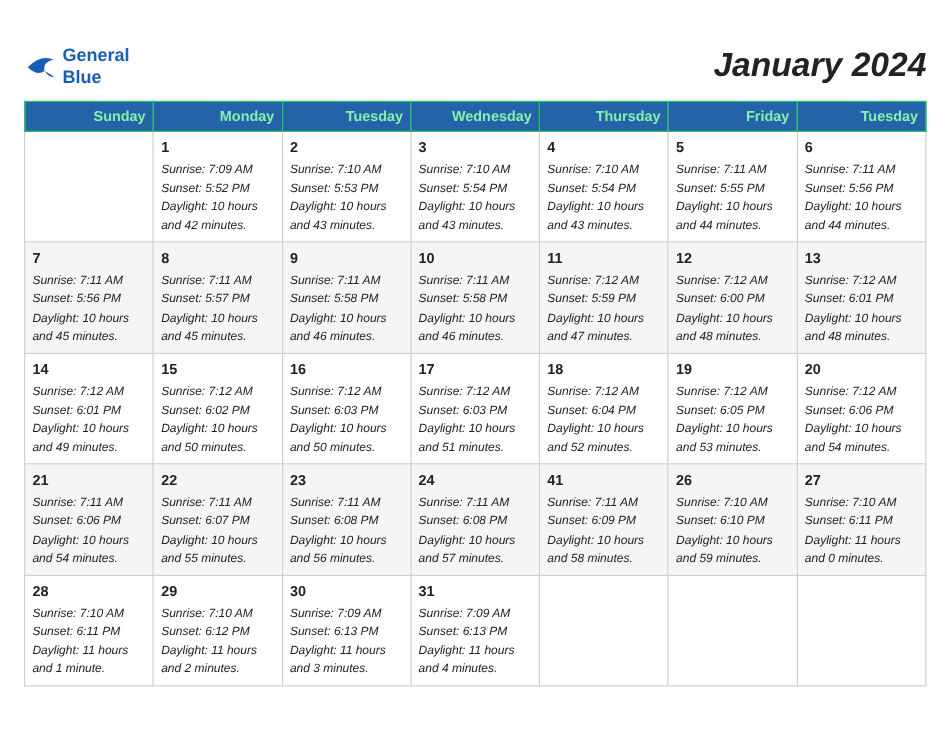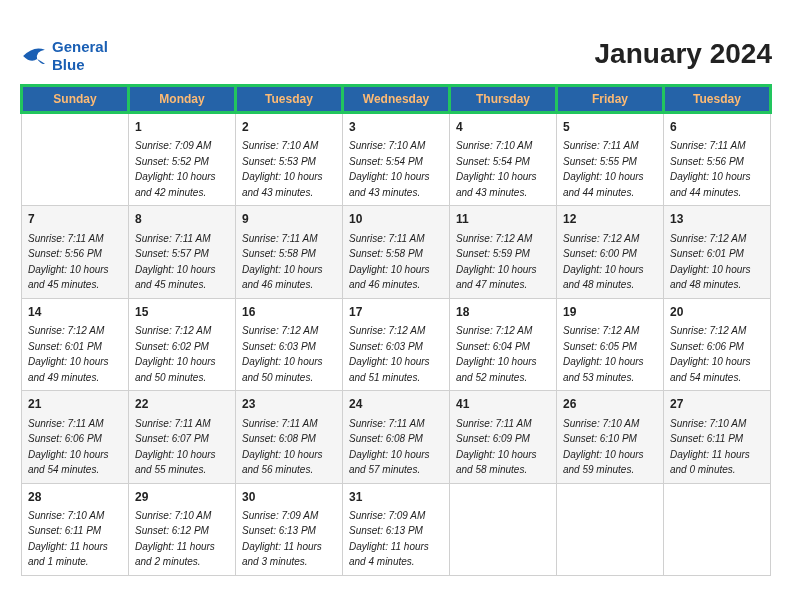--- a/index.html
+++ b/index.html
@@ -35,44 +35,45 @@
     }
     .logo-text span {
       color: #1a5fb4;
     }
     .logo-icon {
       width: 28px;
       height: 28px;
     }
     .title-block {
       text-align: right;
+      font-style: italic;
     }
     .title-block h1 {
       font-size: 28px;
       font-weight: bold;
       color: #222;
     }
     .title-block h2 {
       font-size: 16px;
       font-weight: normal;
       color: #444;
     }
     table {
       width: 100%;
       border-collapse: collapse;
       font-size: 10.5px;
     }
     thead tr th {
       background-color: #2563a8;
-      color: #fdba74;
-      text-align: center;
+      color: #86efac;
+      text-align: right;
       padding: 5px 6px;
       font-size: 12px;
       font-weight: bold;
-      border: 3px solid #22c55e;
+      border: 1px solid #22c55e;
     }
     tbody tr td {
       vertical-align: top;
       padding: 5px 6px;
       border: 1px solid #d0d0d0;
       color: #222;
       line-height: 1.45;
       min-height: 72px;
     }
     tbody tr:nth-child(odd) td {

